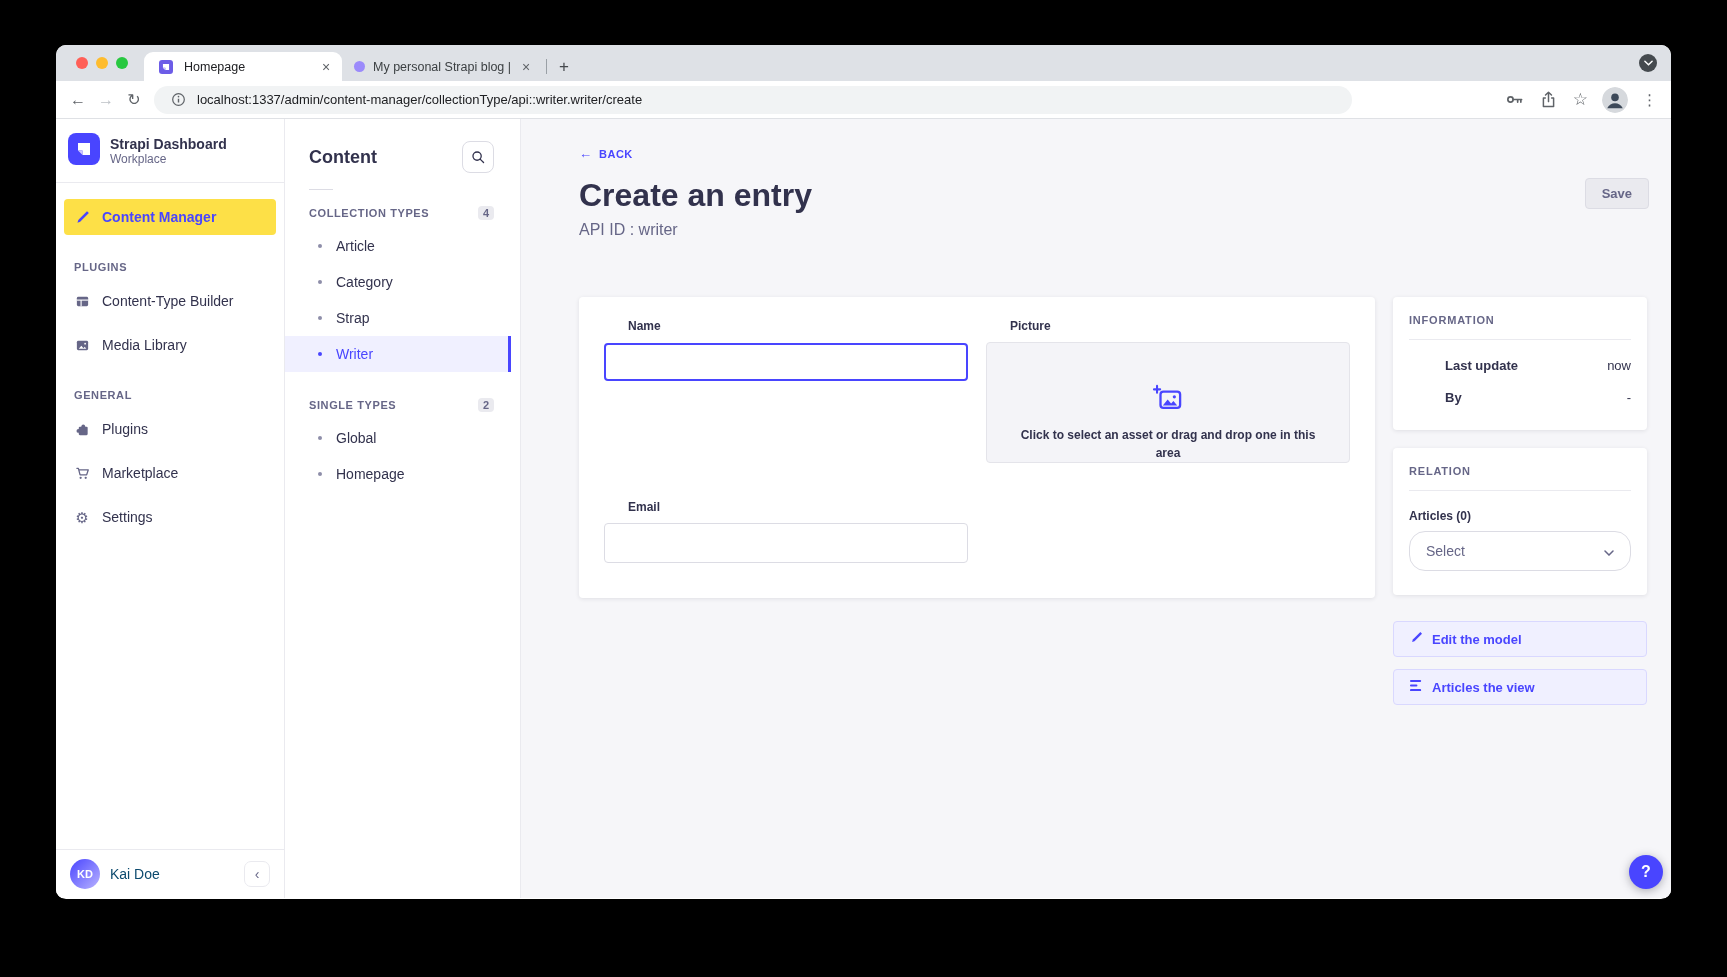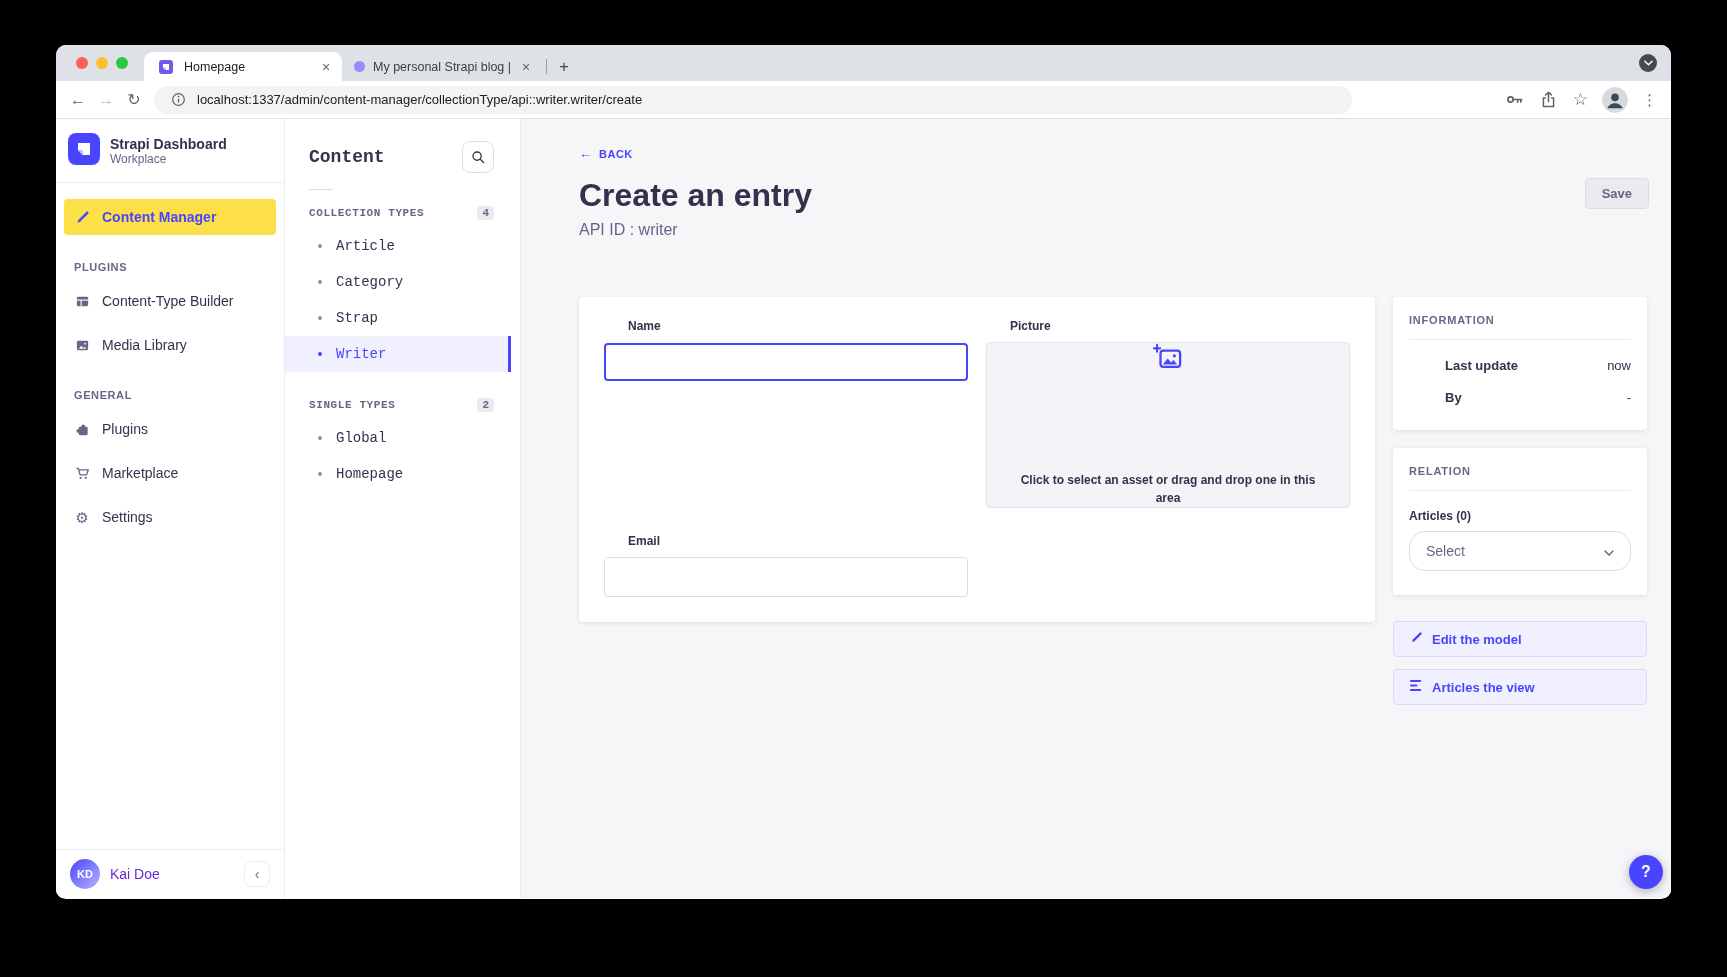--- a/index.html
+++ b/index.html
@@ -49,24 +49,24 @@
   .brand-sub { font-size:12px; color:#666687; }
   .s1-divider { height:1px; background:#eaeaef; flex:none; }
   .s1-nav { padding:16px 8px 0 8px; }
   .nav-item { display:flex; align-items:center; gap:12px; height:36px; padding:0 10px; border-radius:4px; font-size:14px; color:#32324d; margin-bottom:8px; }
   .nav-item .ni-icon { width:16px; height:16px; flex:none; display:flex; align-items:center; justify-content:center; }
   .nav-item.active { background:#fde047; color:#4945ff; font-weight:600; }
   .section-label { font-size:11px; font-weight:700; letter-spacing:.6px; color:#666687; padding:18px 10px 10px 10px; }
   .gear-glyph { font-size:15px; color:#666687; line-height:1; }
   .s1-footer { margin-top:auto; border-top:1px solid #eaeaef; padding:9px 14px; display:flex; align-items:center; gap:10px; }
   .kd-avatar { width:30px; height:30px; border-radius:50%; background:linear-gradient(135deg,#4945ff 0%,#b9b3ff 100%); color:#fff; font-size:11px; font-weight:700; display:flex; align-items:center; justify-content:center; }
-  .kd-name { font-size:14px; color:#6d28d9; }
+  .kd-name { font-size:14px; color:#0c4a6e; }
   .collapse-btn { margin-left:auto; width:26px; height:26px; background:#fff; border:1px solid #eaeaef; border-radius:7px; color:#666687; font-size:14px; display:flex; align-items:center; justify-content:center; }
   
-  .sidebar2 { width:236px; flex:none; border-right:1px solid #eaeaef; background:#fff; padding-top:22px;font-family:Liberation Mono, monospace; }
+  .sidebar2 { width:236px; flex:none; border-right:1px solid #eaeaef; background:#fff; padding-top:22px; }
   .s2-header { display:flex; align-items:center; justify-content:space-between; padding:0 26px 0 24px; }
   .s2-title { font-size:18px; font-weight:700; color:#32324d; }
   .search-btn { width:32px; height:32px; border:1px solid #dcdce4; border-radius:8px; background:#fff; display:flex; align-items:center; justify-content:center; }
   .s2-divider { width:24px; height:1px; background:#dcdce4; margin:16px 24px 4px 24px; }
   .s2-section-header { display:flex; align-items:center; justify-content:space-between; padding:12px 26px 8px 24px; }
   .s2-section-label { font-size:11px; font-weight:700; letter-spacing:.6px; color:#666687; }
   .count-badge { background:#eaeaef; color:#666687; font-size:11px; font-weight:600; border-radius:4px; padding:1px 5px; }
   .s2-item { display:flex; align-items:center; gap:14px; height:36px; padding-left:33px; font-size:14px; color:#32324d; }
   .bullet { width:4px; height:4px; border-radius:50%; background:#8e8ea9; flex:none; }
   .s2-item.active { background:#f0f0ff; color:#4945ff; width:calc(100% - 9px); border-right:3px solid #4945ff; }
@@ -77,21 +77,21 @@
   .back-arrow { font-size:13px; font-weight:700; }
   .back-label { font-size:11px; font-weight:700; letter-spacing:.5px; }
   .page-title { font-size:32px; font-weight:700; color:#32324d; margin:13px 0 0 58px; line-height:40px; }
   .page-sub { font-size:16px; color:#666687; margin:6px 0 0 58px; }
   .save-btn { position:absolute; top:59px; right:22px; height:31px; padding:0 16px; background:#eaeaef; border:1px solid #dcdce4; border-radius:4px; color:#666687; font-size:13px; font-weight:600; }
   .content-row { display:flex; align-items:flex-start; gap:18px; margin:58px 24px 0 58px; }
   .form-panel { flex:1; min-height:301px; background:#fff; border-radius:4px; box-shadow:0 1px 4px rgba(33,33,52,.1); padding:22px 25px 25px 25px; display:grid; grid-template-columns:1fr 1fr; column-gap:18px; row-gap:26px; }
   .field-label { display:block; font-size:12px; font-weight:700; color:#32324d; margin-bottom:9px;padding-left:24px; }
   .text-input { width:100%; height:40px; border:1px solid #dcdce4; border-radius:4px; background:#fff; padding:0 14px; font-size:14px; color:#32324d; outline:none; font-family:"Liberation Sans",sans-serif; }
   .text-input.focused { border:2px solid #4945ff; height:38px; margin-top:1px; }
-  .dropzone { height:166px; background:#f4f4f8; border:1px solid #e4e4ea; border-radius:4px; display:flex; flex-direction:column; align-items:center; justify-content:space-between; gap:11px; }
+  .dropzone { height:121px; background:#f4f4f8; border:1px solid #e4e4ea; border-radius:4px; display:flex; flex-direction:column; align-items:center; justify-content:flex-end; gap:11px; }
   .dropzone-text { font-size:12px; font-weight:700; color:#32324d; text-align:center; width:300px; line-height:1.45; }
   .side-col { width:254px; flex:none; }
   .panel { background:#fff; border-radius:4px; box-shadow:0 1px 4px rgba(33,33,52,.1); padding:17px 16px 8px 16px; }
   .panel-title { font-size:11px; font-weight:700; letter-spacing:.8px; color:#666687; }
   .panel-divider { height:1px; background:#eaeaef; margin:13px 0 18px 0; }
   .info-row { display:flex; justify-content:space-between; font-size:13px; margin-bottom:17px;padding-left:36px; }
   .info-key { font-weight:700; color:#32324d; }
   .info-val { color:#32324d; }
   .panel.relation { margin-top:18px; padding-bottom:24px; }
   .relation-label { font-size:12px; font-weight:700; color:#32324d; margin:2px 0 8px 0; }

